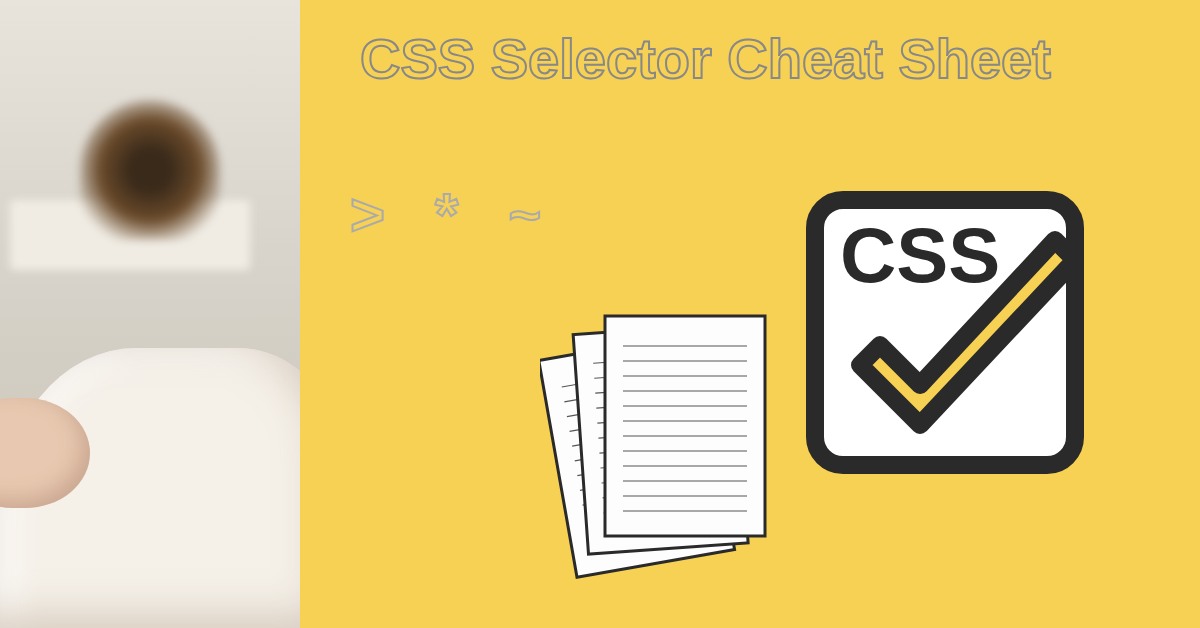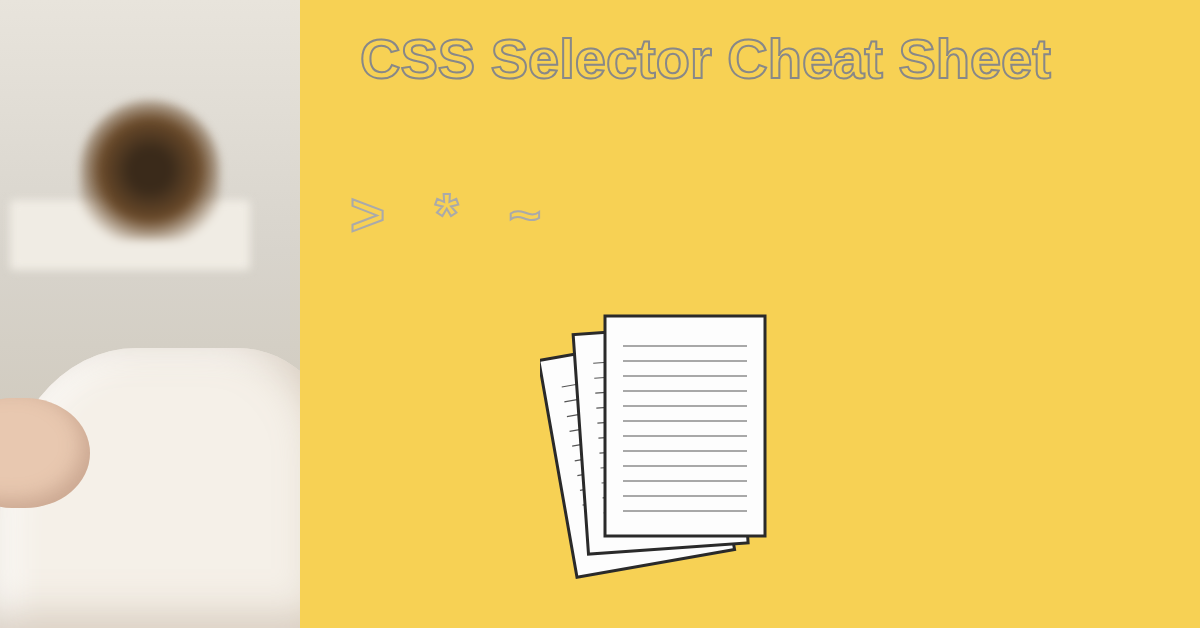--- a/index.html
+++ b/index.html
@@ -127,20 +127,27 @@
 <div class="content-area">
 
   <h1 class="title">CSS Selector Cheat Sheet</h1>
 
   <div class="symbols">
     <span class="sym sym-gt">&gt;</span>
     <span class="sym">*</span>
     <span class="sym sym-tilde">~</span>
   </div>
 
+  <div class="css-badge">
+    <svg viewBox="0 0 280 285" width="280" height="285">
+      <rect x="10" y="10" width="260" height="265" rx="28" ry="28" fill="#fff" stroke="#2a2a2a" stroke-width="18"></rect>
+      <text x="35" y="92" font-family="Arial Black, Arial, sans-serif" font-weight="900" font-size="78" fill="#2a2a2a">CSS</text>
+      <path d="M 55 175 L 115 235 L 270 70 L 250 50 L 115 195 L 75 155 Z" fill="#f7d154" stroke="#2a2a2a" stroke-width="18" stroke-linejoin="round"></path>
+    </svg>
+  </div>
 
   <div class="papers">
     <svg viewBox="0 0 240 310" width="240" height="310">
       <g transform="translate(20,45) rotate(-10 90 130)">
         <rect x="0" y="0" width="160" height="220" fill="#fdfdfd" stroke="#2a2a2a" stroke-width="3"></rect>
         <g stroke="#555" stroke-width="1.2">
           <line x1="18" y1="30" x2="142" y2="30"></line>
             <line x1="18" y1="45" x2="142" y2="45"></line>
           <line x1="18" y1="60" x2="142" y2="60"></line>
             <line x1="18" y1="75" x2="142" y2="75"></line>

